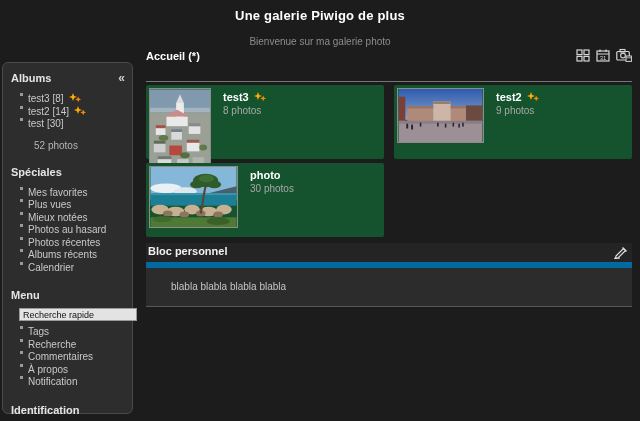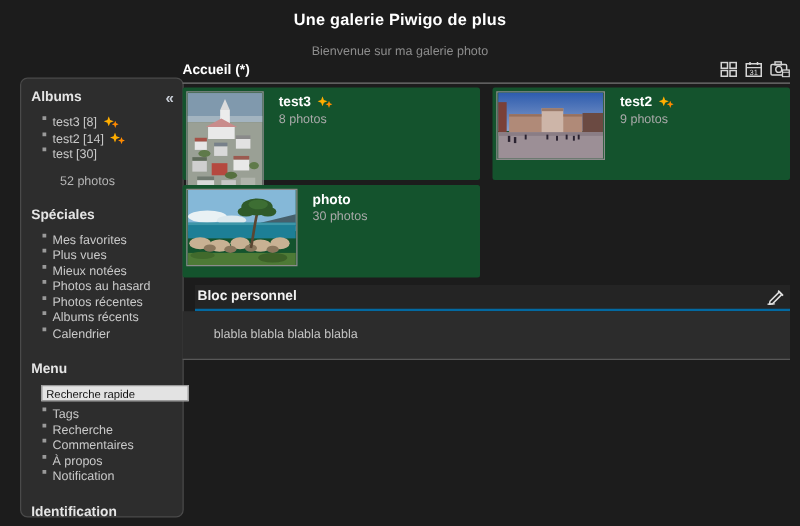--- a/index.html
+++ b/index.html
@@ -10,21 +10,21 @@
     position:relative;
     overflow:hidden;
   }
   
   .site-header { text-align:center; padding-top:8px; }
   .site-title { font-size:13px; font-weight:bold; color:#ffffff; letter-spacing:.2px; }
   .site-subtitle { font-size:10px; color:#8d8d8d; margin-top:13px; }
 
   
   .menubar {
-    position:absolute; left:16px; top:62px; width:131px; height:352px;
+    position:absolute; left:2px; top:62px; width:131px; height:352px;
     background:#2d2d2d; border:1px solid #4a4a4a; border-radius:6px;
     padding:9px 7px 0 8px;
   }
   .mb-title { font-size:11px; font-weight:bold; color:#e5e5e5; }
   .mb-title-row { display:flex; justify-content:space-between; align-items:center; }
   .collapse-btn { color:#c8cdd6; font-size:12px; font-weight:bold; cursor:pointer; line-height:10px; }
   .mb-list { list-style:none; margin:9px 0 0; padding-left:9px; }
   .mb-list li { display:flex; gap:5px; font-size:10px; color:#c9c9c9; line-height:12.5px; cursor:pointer; white-space:nowrap; }
   .sq { width:3px; height:3px; background:#9a9a9a; flex:none; }
   .mb-note { font-size:10px; color:#b5b5b5; margin:9px 0 0 23px; }
@@ -32,36 +32,36 @@
   .quick-search {
     display:block; width:118px; height:13px; margin:7px 0 5px 8px;
     background:#e3e3e3; border:1px solid #9a9a9a; color:#111;
     font-size:9px; font-family:"Liberation Sans", sans-serif; padding:0 3px;
   }
   .new-icon { display:inline-block; line-height:0; }
 
   
   .main { position:absolute; left:146px; top:48px; width:486px; }
   .title-row { display:flex; justify-content:space-between; align-items:flex-end;
-    border-bottom:1px solid #767676; padding-bottom:4px; }
+    border-bottom:1px solid #767676; padding-bottom:19px; }
   .breadcrumb { font-size:11px; font-weight:bold; color:#ffffff; }
   .toolbar { display:flex; gap:6px; align-items:center; }
   .tb-icon { cursor:pointer; line-height:0; }
 
   .cards { display:grid; grid-template-columns:1fr 1fr; gap:4px 10px; margin-top:3px; }
   .card { background:#14532d; height:74px; padding:3px; display:flex; border-radius:2px; }
   .thumb { border:1px solid #8c8c8c; flex:none; cursor:pointer; display:block; }
   .card-text { margin-left:12px; padding-top:3px; }
   .card-title { font-size:11px; font-weight:bold; color:#ffffff; display:flex; align-items:center; gap:5px; cursor:pointer; }
   .card-count { font-size:10px; color:#a9a9a9; margin-top:2px; }
 
   
   .personal { margin-top:6px; }
-  .personal-header { display:flex; justify-content:space-between; align-items:center;
-    background:#242424; border-bottom:2px solid #0369a1; padding:2px 4px 3px 2px;margin-left:10px; }
+  .personal-header { display:flex; justify-content:space-between; 
+    background:#242424; border-bottom:6px solid #0369a1; padding:2px 4px 3px 2px; }
   .personal-title { font-size:11px; font-weight:bold; color:#f2f2f2; }
   .personal-body { background:#2c2c2c; border-bottom:1px solid #585858;
     padding:13px 25px 14px; font-size:10px; color:#c5c5c5; }
 </style>
 </head>
 <body>
 
 <svg width="0" height="0" style="position:absolute">
   <defs>
     <g id="sparkle">

